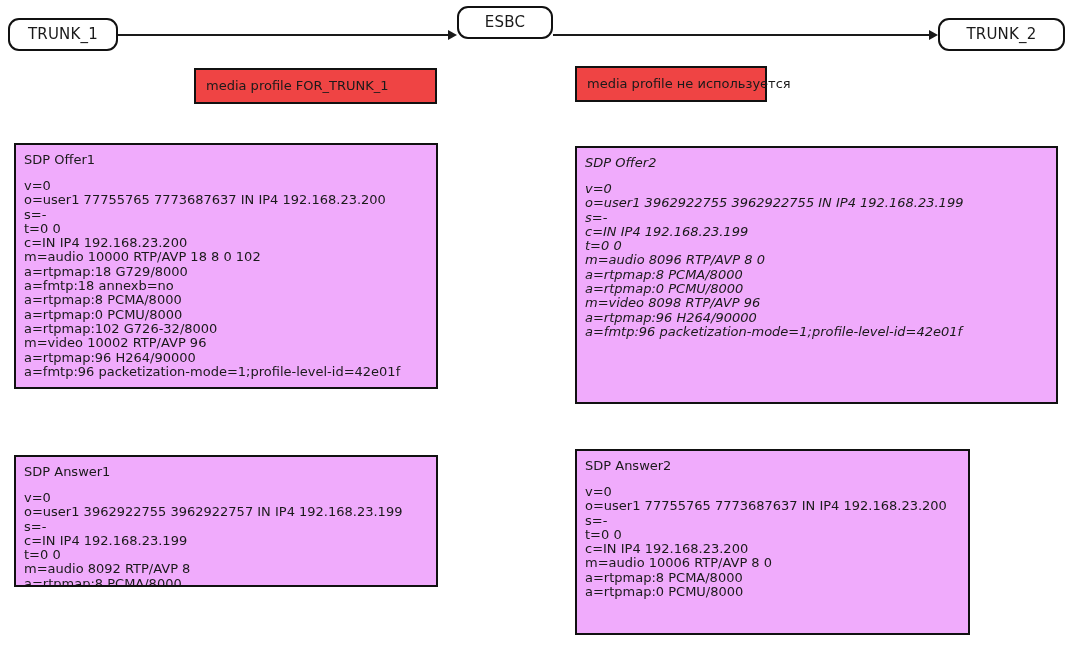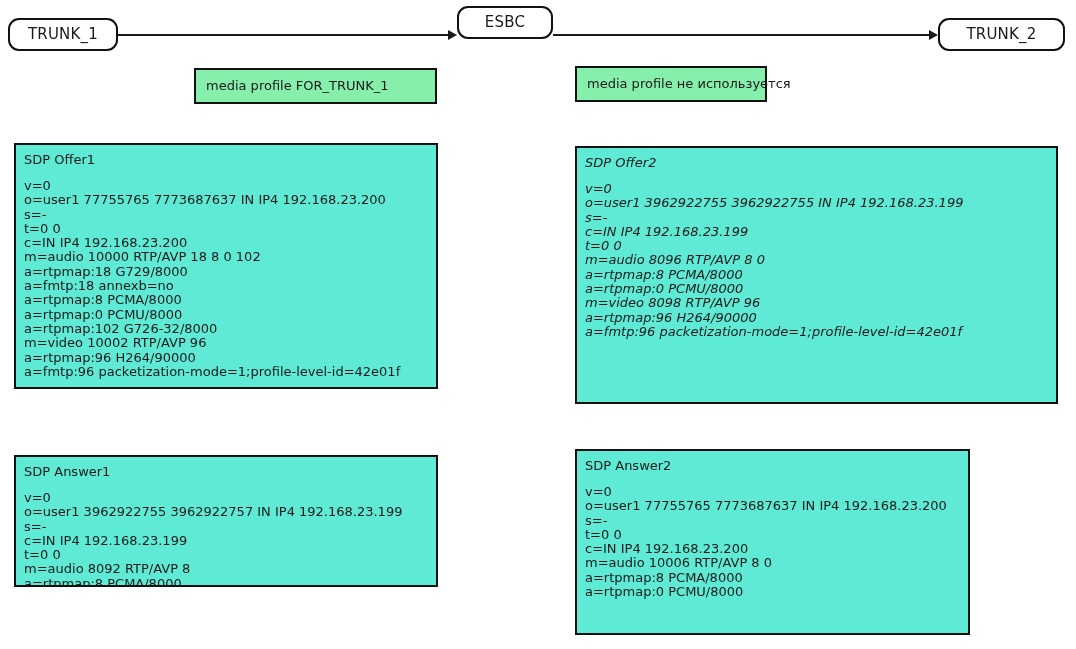--- a/index.html
+++ b/index.html
@@ -57,38 +57,38 @@
     border-left: 9px solid #1a1a1a;
   }
   #edge-1-arrow { left: 448px; top: 30px; }
   #edge-2-arrow { left: 929px; top: 30px; }
 
   
   .note-box {
     position: absolute;
     box-sizing: border-box;
     border: 2px solid #111111;
-    background: #86efac;
+    background: #ef4444;
     display: flex;
     align-items: center;
     font-size: 13px;
     line-height: 1.1;
     padding: 0 10px;
     color: #1a1a1a;
     white-space: nowrap;
   }
   #note-trunk1 { left: 194px; top: 68px; width: 243px; height: 36px; }
   #note-trunk2 { left: 575px; top: 66px; width: 192px; height: 36px; }
 
   
   .sdp-box {
     position: absolute;
     box-sizing: border-box;
     border: 2px solid #111111;
-    background: #5eead4;
+    background: #f0abfc;
     padding: 7px 0 0 8px;
     overflow: hidden;
   }
   .sdp-title {
     font-size: 13px;
     line-height: 16px;
     color: #1a1a1a;
     white-space: pre;
   }
   .sdp-body {

